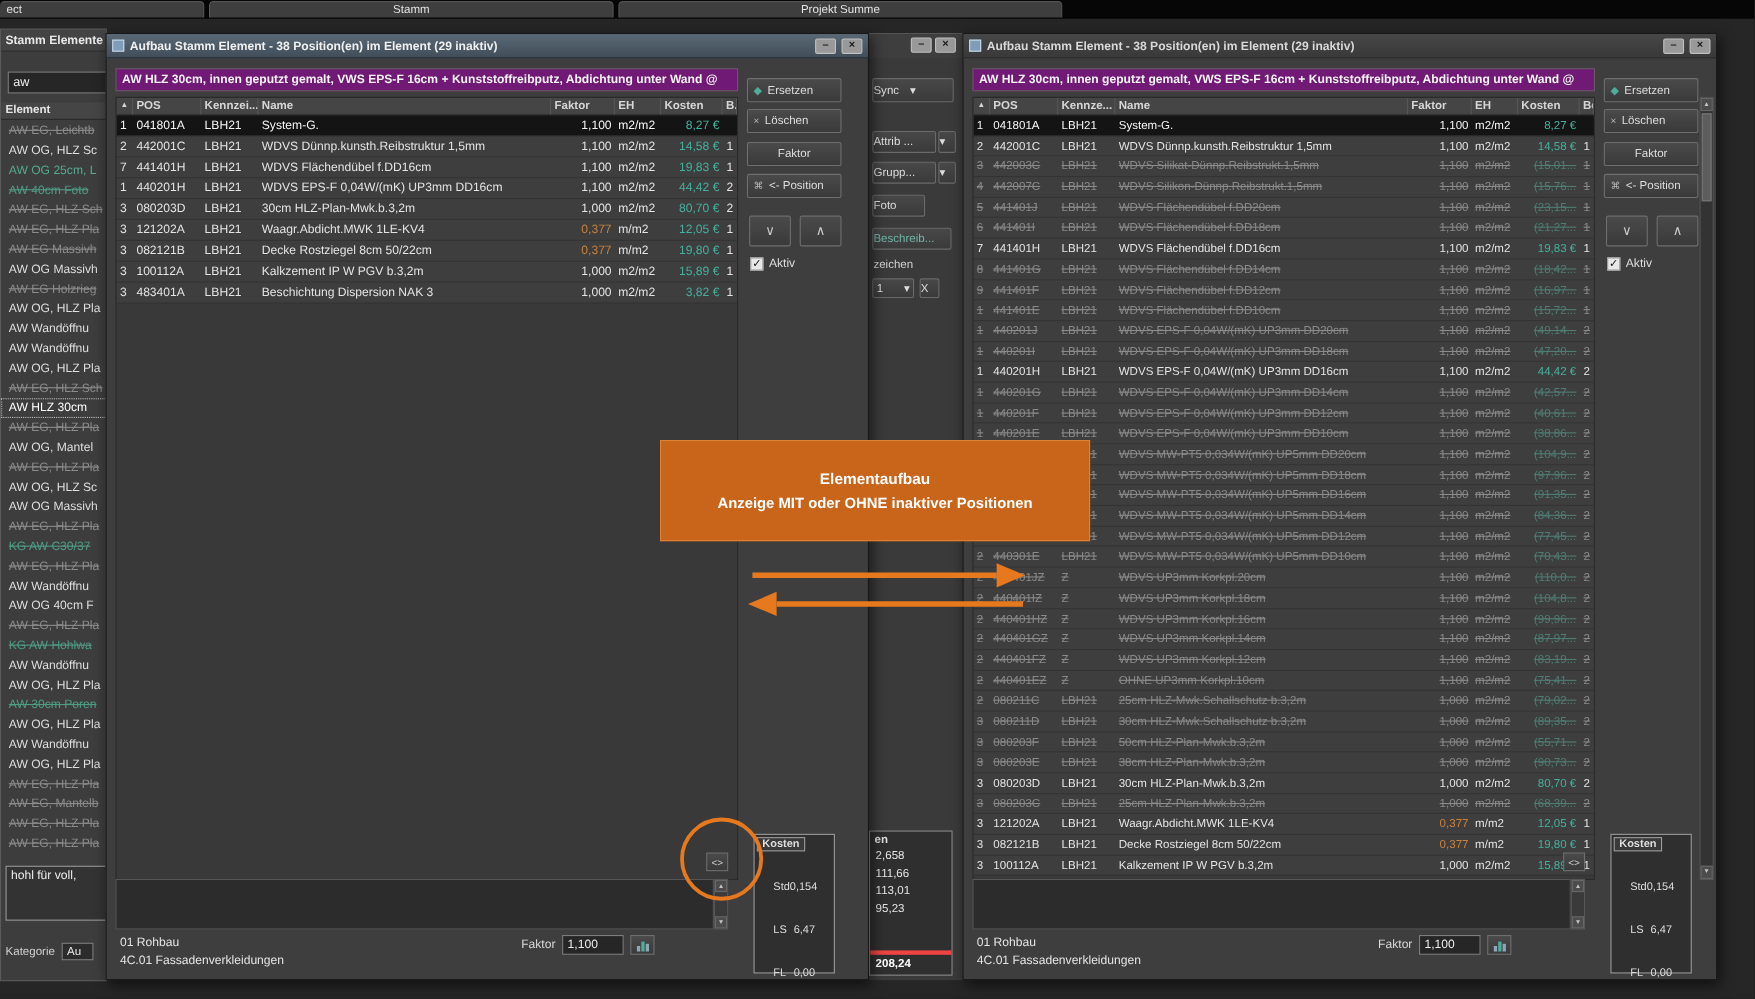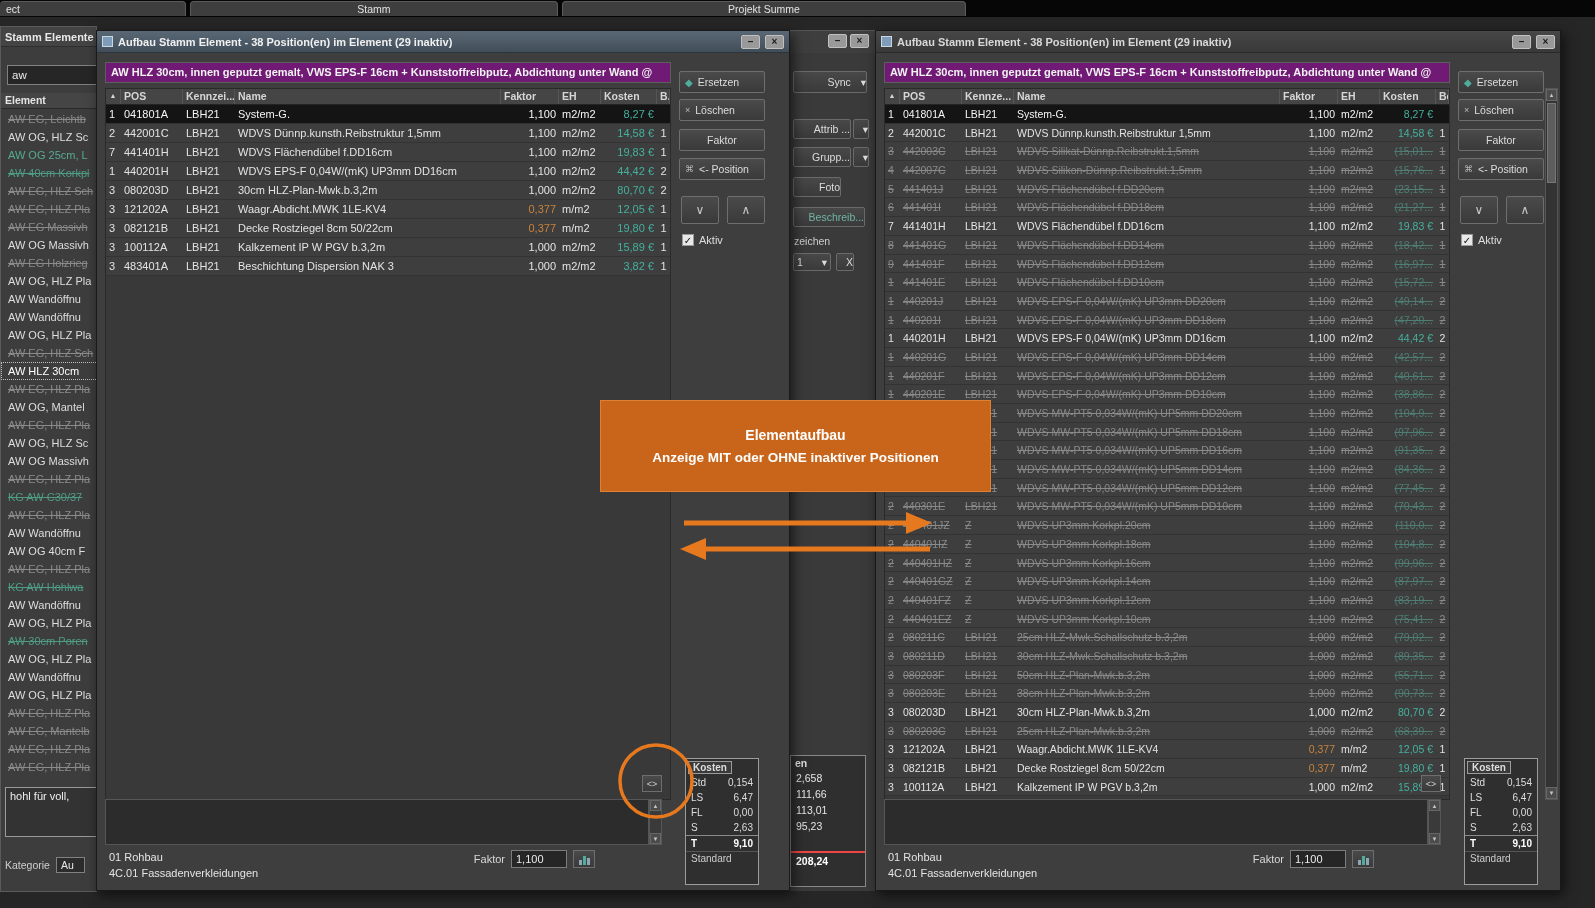--- a/index.html
+++ b/index.html
@@ -45,35 +45,35 @@
 .side-note{position:absolute;left:4px;top:760px;width:140px;height:50px;border:1px solid #9a9a9a;background:#333;
   font-size:11px;color:#eee;padding:2px 4px;}
 .side-cat{position:absolute;left:4px;top:830px;width:140px;font-size:10.5px;color:#cfcfcf;display:flex;gap:6px;align-items:center;}
 .side-cat-dd{background:#2c2c2c;border:1px solid #808080;padding:1px 10px 1px 4px;color:#e8e8e8;}
 
 
 .strip{position:absolute;left:788px;top:30px;width:87px;height:861px;background:#3a3a3a;border-top:1px solid #555;overflow:hidden;}
 .strip-title{position:absolute;left:0;top:0;width:87px;height:22px;background:#3e3e3e;display:flex;justify-content:flex-end;
   gap:3px;padding:3px 6px 0 0;}
 .sbtn{position:absolute;background:linear-gradient(#484848,#3a3a3a);border:1px solid #6a6a6a;border-radius:2px;color:#dcdcdc;
-  font-size:10.5px;display:flex;align-items:center;justify-content:flex-end;font-family:inherit;}
+  font-size:10.5px;display:flex;align-items:center;justify-content:flex-start;font-family:inherit;}
 .sb-sync{left:5px;top:40px;width:74px;height:22px;gap:10px;}
 .sb-attr{left:5px;top:88px;width:58px;height:20px;}
 .sb-attr-dd{left:65px;top:88px;width:16px;height:20px;}
 .sb-grupp{left:5px;top:116px;width:58px;height:20px;}
 .sb-grupp-dd{left:65px;top:116px;width:16px;height:20px;}
 .sb-foto{left:5px;top:146px;width:48px;height:20px;}
 .sb-beschreib{left:5px;top:176px;width:72px;height:20px;color:#6fb5a5;}
 .strip-zeichen{position:absolute;left:6px;top:204px;font-size:10.5px;color:#cfcfcf;}
 .sb-kz{left:5px;top:222px;width:38px;height:18px;justify-content:space-between;padding:0 3px;}
 .sb-x{left:48px;top:222px;width:18px;height:18px;}
 .strip-sums{position:absolute;left:2px;top:724px;width:76px;height:132px;border:1px solid #8a8a8a;background:#2f2f2f;font-size:10.5px;}
 .mv-head{padding:1px 4px;color:#ddd;font-weight:bold;}
 .mv{text-align:left;padding:0 5px;height:16px;line-height:16px;color:#e4e4e4;}
-.mv.total{font-weight:bold;border-top:2px solid #ef4444;color:#fff;position:absolute;bottom:19px;left:0;right:0;}
+.mv.total{font-weight:bold;border-top:4px solid #ef4444;color:#fff;position:absolute;bottom:6px;left:0;right:0;}
 
 
 .lwin{left:96px;top:30px;width:694px;height:861px;z-index:10;}
 .rwin{left:875px;top:30px;width:686px;height:861px;z-index:5;}
 .elem-header{position:absolute;left:8px;top:31px;width:566px;height:21px;background:#701a75;border:1px solid #5e5e5e;
   font-size:11px;font-weight:bold;color:#f2f2f2;line-height:19px;padding:0 5px;white-space:nowrap;overflow:hidden;}
 .table{position:absolute;left:8px;top:57px;width:566px;height:712px;background:#393939;border:1px solid #2a2a2a;overflow:hidden;}
 .thead{display:flex;height:16px;background:#454545;border-bottom:1px solid #242424;font-size:10.5px;font-weight:bold;color:#d6d6d6;}
 .th{border-right:1px solid #565656;padding:1px 3px;white-space:nowrap;overflow:hidden;}
 .trow{display:flex;border-bottom:1px solid #333;background:#3e3e3e;}
@@ -126,21 +126,21 @@
 .flabel{position:absolute;left:352px;top:822px;width:56px;font-size:11px;color:#d8d8d8;text-align:right;}
 .finput{position:absolute;left:414px;top:819px;width:56px;height:18px;background:#262626;border:1px solid #7c7c7c;
   color:#ececec;font-size:11px;padding:0 4px;font-family:inherit;}
 .chartbtn{position:absolute;left:476px;top:819px;width:22px;height:18px;background:linear-gradient(#4a4a4a,#3a3a3a);
   border:1px solid #6e6e6e;display:flex;align-items:flex-end;justify-content:center;gap:1px;padding:2px 3px;}
 .cbar{width:3px;display:block;}
 .kosten-panel{position:absolute;left:588px;top:727px;width:74px;height:127px;background:#2f2f2f;border:1px solid #9c9c9c;
   font-size:10px;color:#dedede;}
 .kp-title{font-weight:bold;border:1px solid #9c9c9c;display:inline-block;padding:0 4px;margin:2px 0 1px 2px;
   background:#3a3a3a;font-size:10px;}
-.kp-row{display:flex;justify-content:space-between;padding:0 5px;height:15px;line-height:15px;}
+.kp-row{display:flex;justify-content:space-between;padding:0 17px;height:15px;line-height:15px;margin-top:24px;}
 .kp-row.total{border-top:1px solid #8a8a8a;font-weight:bold;color:#fff;}
 .kp-footer{padding:1px 5px;color:#cdcdcd;border-top:1px solid #555;margin-top:1px;}
 .tscroll{position:absolute;left:669px;top:57px;width:13px;height:712px;background:#333;border:1px solid #555;}
 .tarr{position:absolute;left:0;width:11px;height:12px;background:#4c4c4c;border:1px solid #666;color:#c4c4c4;
   font-size:6px;text-align:center;line-height:11px;}
 .tarr.top{top:0;}
 .tarr.bottom{bottom:0;}
 .tthumb{position:absolute;left:1px;top:14px;width:9px;height:80px;background:#5d5d5d;border:1px solid #777;}
 
 
@@ -165,21 +165,21 @@
     <div class="side-title">
       <span class="ttext">Stamm Elemente</span>
 
     </div>
     <input class="side-search" value="aw" style="">
     <div class="side-colhead">Element</div>
     <div class="side-list">
         <div class="side-item st-inactive">AW EG, Leichtb</div>
         <div class="side-item st-active">AW OG, HLZ Sc</div>
         <div class="side-item st-special">AW OG 25cm, L</div>
-        <div class="side-item st-special_inactive">AW 40cm Korkpl</div>
+        <div class="side-item st-special_inactive">AW 40cm Foto</div>
         <div class="side-item st-inactive">AW EG, HLZ Sch</div>
         <div class="side-item st-inactive">AW EG, HLZ Pla</div>
         <div class="side-item st-inactive">AW EG Massivh</div>
         <div class="side-item st-active">AW OG Massivh</div>
         <div class="side-item st-inactive">AW EG Holzrieg</div>
         <div class="side-item st-active">AW OG, HLZ Pla</div>
         <div class="side-item st-active">AW Wandöffnu</div>
         <div class="side-item st-active">AW Wandöffnu</div>
         <div class="side-item st-active">AW OG, HLZ Pla</div>
         <div class="side-item st-inactive">AW EG, HLZ Sch</div>
@@ -700,21 +700,21 @@
             <div class="tc c3 tc-name">WDVS UP3mm Korkpl.12cm</div>
             <div class="tc c4 tc-faktor">1,100</div>
             <div class="tc c5 tc-eh">m2/m2</div>
             <div class="tc c6 tc-kosten">(83,19...</div>
             <div class="tc c7 tc-be">2</div>
           </div>
           <div class="trow s-inactive">
             <div class="tc c0 tc-n">2</div>
             <div class="tc c1 tc-pos">440401EZ</div>
             <div class="tc c2 tc-kz">Z</div>
-            <div class="tc c3 tc-name">WDVS UP3mm Korkpl.10cm</div>
+            <div class="tc c3 tc-name">OHNE UP3mm Korkpl.10cm</div>
             <div class="tc c4 tc-faktor">1,100</div>
             <div class="tc c5 tc-eh">m2/m2</div>
             <div class="tc c6 tc-kosten">(75,41...</div>
             <div class="tc c7 tc-be">2</div>
           </div>
           <div class="trow s-inactive">
             <div class="tc c0 tc-n">2</div>
             <div class="tc c1 tc-pos">080211C</div>
             <div class="tc c2 tc-kz">LBH21</div>
             <div class="tc c3 tc-name">25cm HLZ-Mwk.Schallschutz b.3,2m</div>

